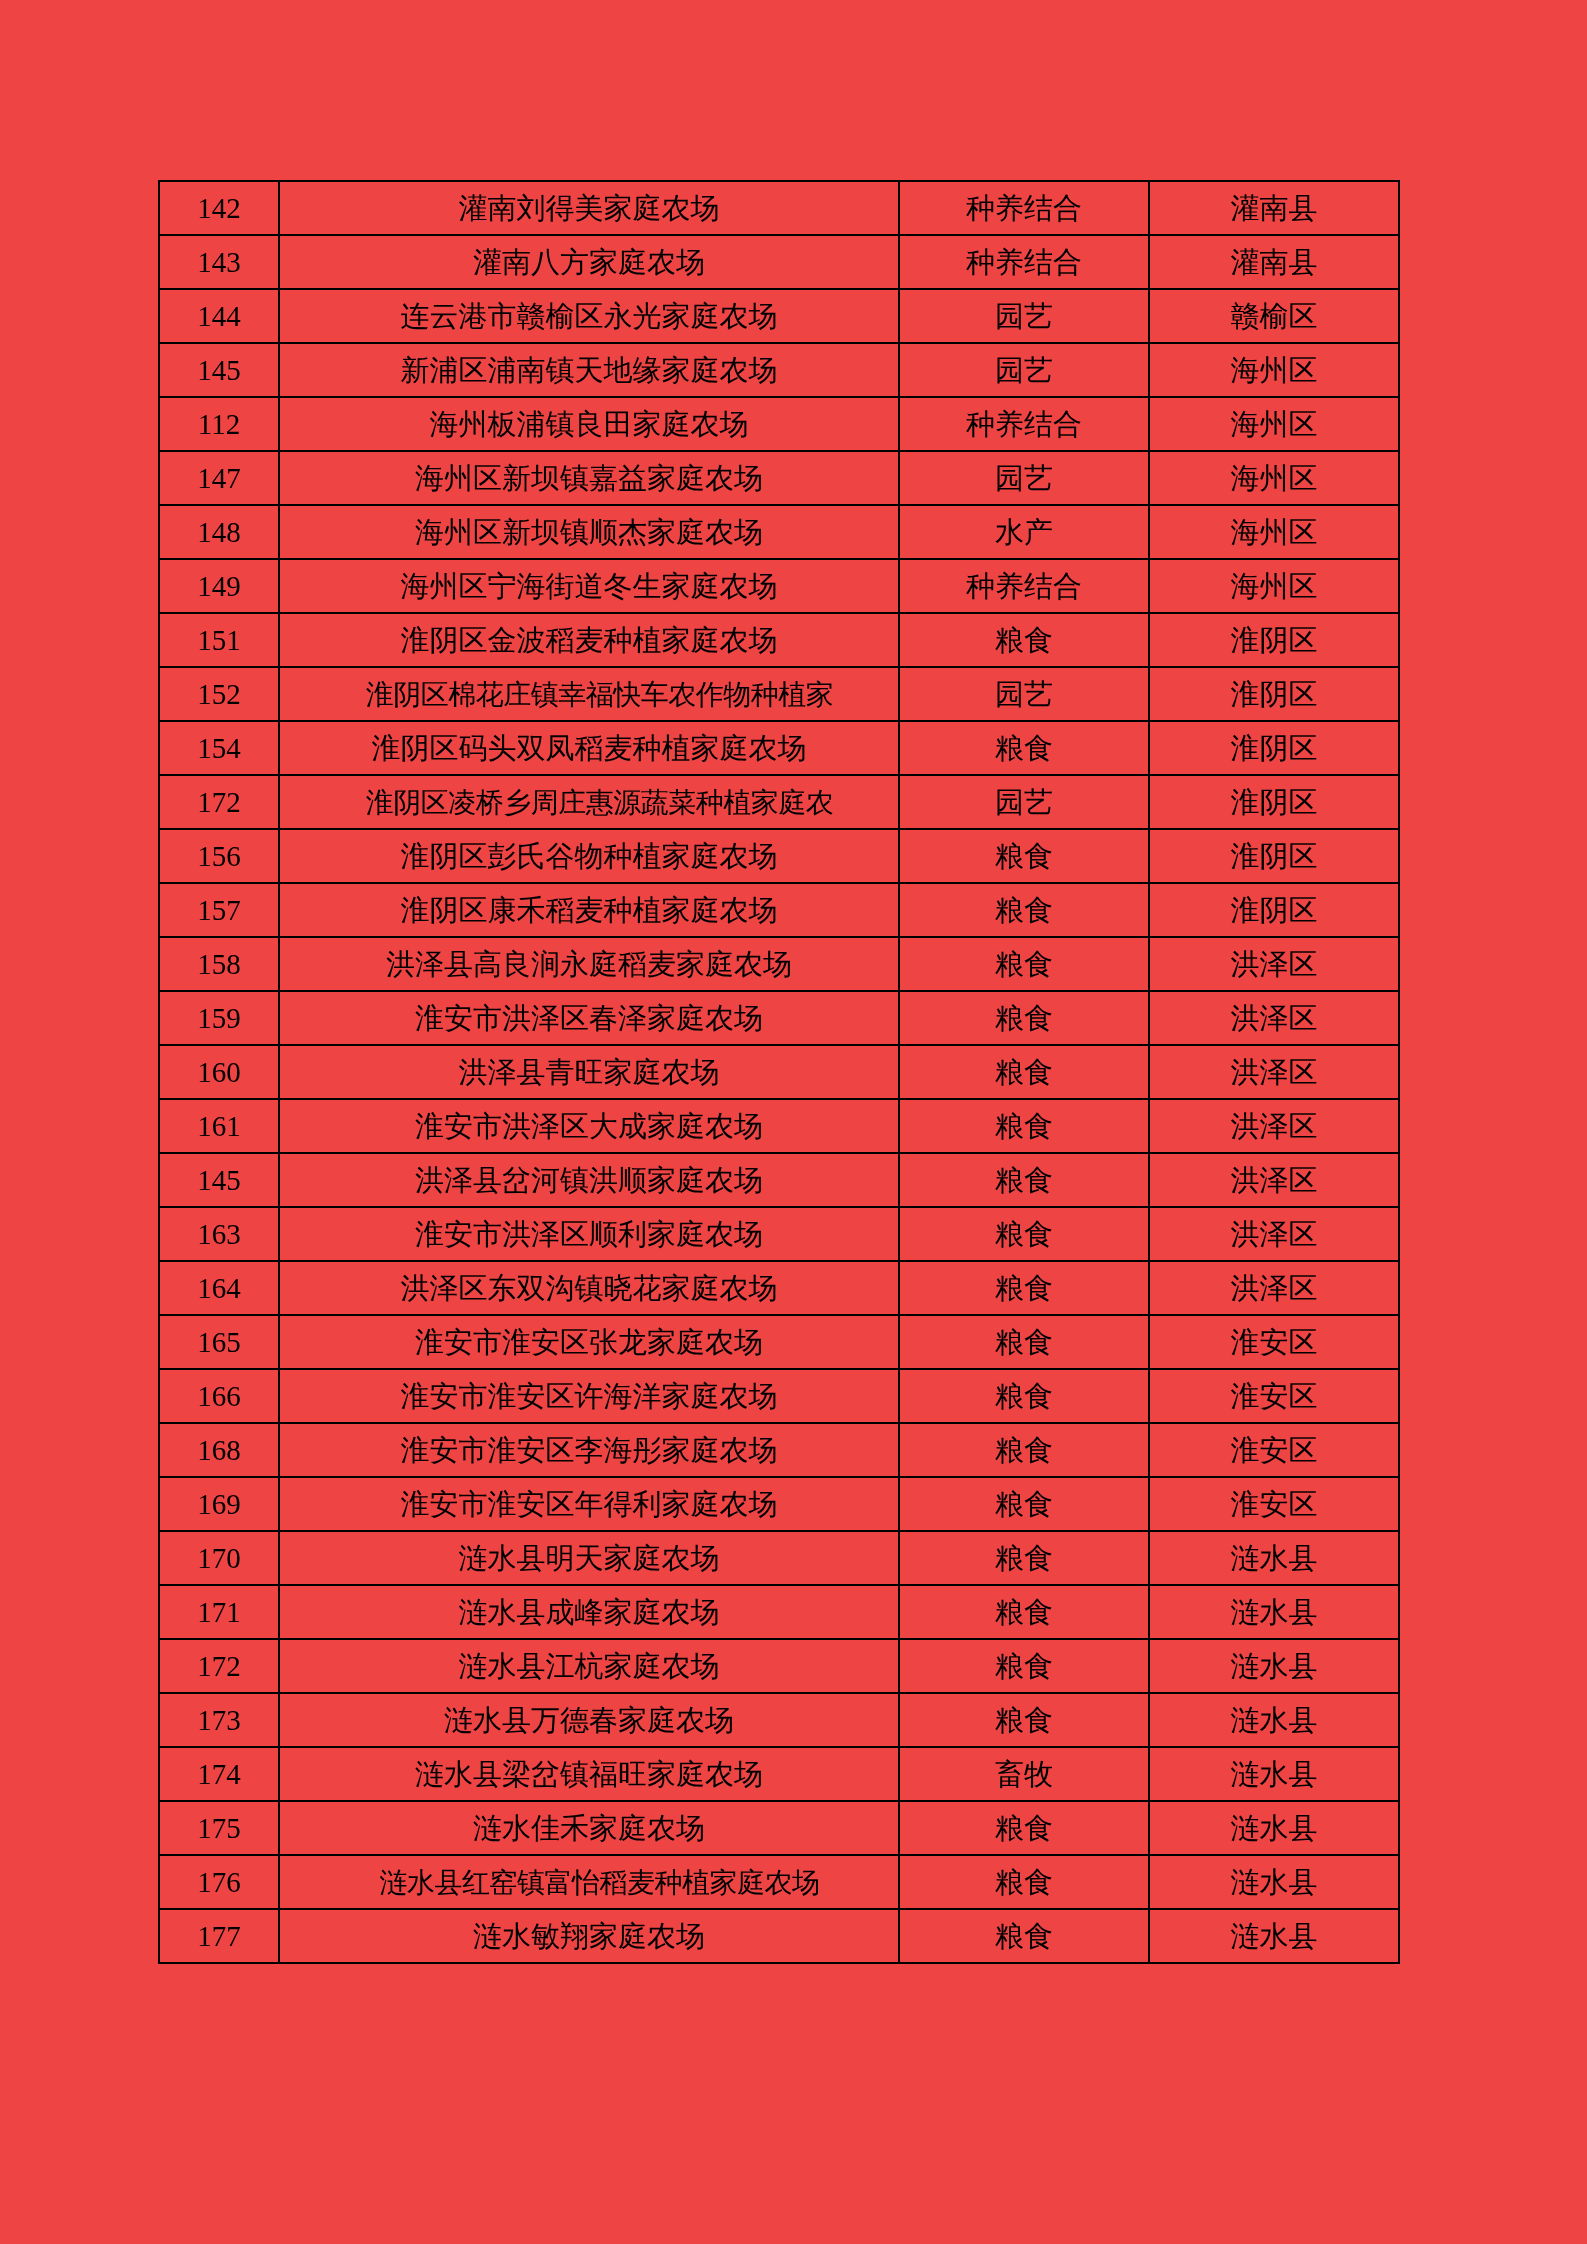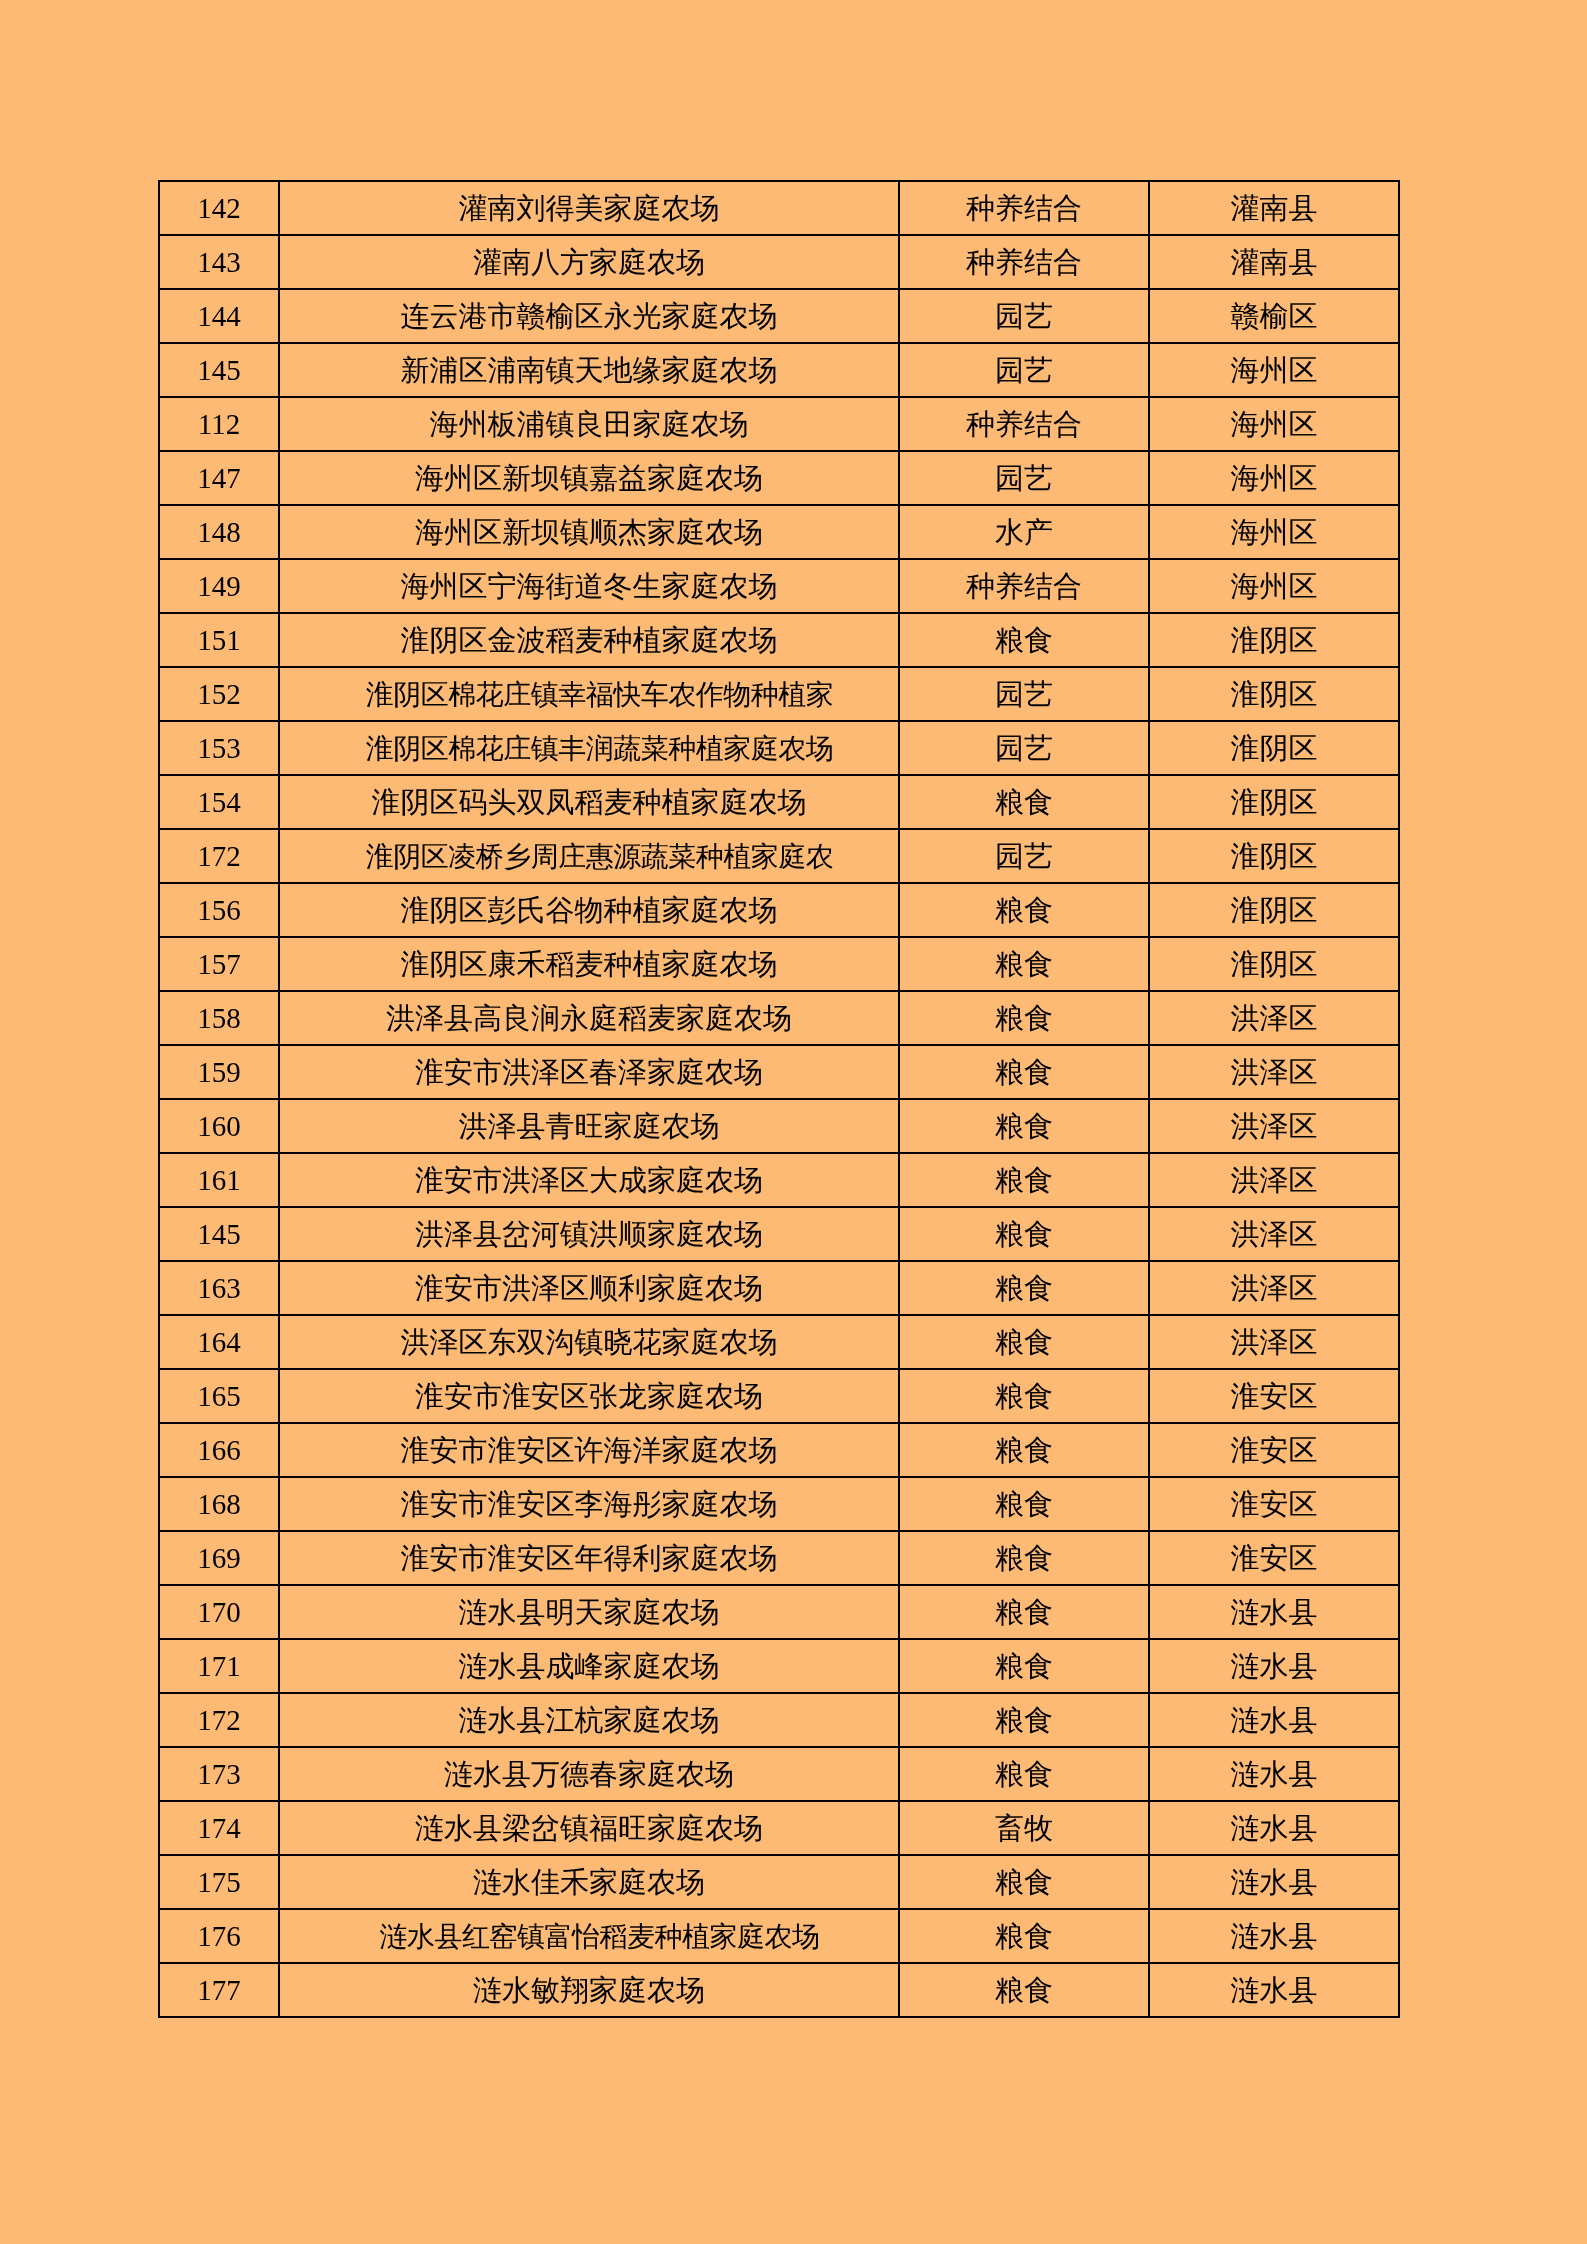--- a/index.html
+++ b/index.html
@@ -13,21 +13,21 @@
     font-family: "Liberation Serif", "DejaVu Serif", serif;
     color: #000000;
     position: relative;
   }
   .page {
     position: absolute;
     left: 0;
     top: 0;
     width: 1587px;
     height: 2244px;
-    background: #fdba74;
+    background: #ef4444;
   }
   .table-wrap {
     position: absolute;
     left: 158px;
     top: 180px;
     width: 1200px;
   }
   table.doc-table {
     border-collapse: collapse;
     table-layout: fixed;
@@ -112,26 +112,20 @@
             <td class="col-type">粮食</td>
             <td class="col-area">淮阴区</td>
           </tr>
           <tr>
             <td class="col-index">152</td>
             <td class="col-name"><span class="shrink-1">淮阴区棉花庄镇幸福快车农作物种植家</span></td>
             <td class="col-type">园艺</td>
             <td class="col-area">淮阴区</td>
           </tr>
           <tr>
-            <td class="col-index">153</td>
-            <td class="col-name"><span class="shrink-1">淮阴区棉花庄镇丰润蔬菜种植家庭农场</span></td>
-            <td class="col-type">园艺</td>
-            <td class="col-area">淮阴区</td>
-          </tr>
-          <tr>
             <td class="col-index">154</td>
             <td class="col-name"><span>淮阴区码头双凤稻麦种植家庭农场</span></td>
             <td class="col-type">粮食</td>
             <td class="col-area">淮阴区</td>
           </tr>
           <tr>
             <td class="col-index">172</td>
             <td class="col-name"><span class="shrink-1">淮阴区凌桥乡周庄惠源蔬菜种植家庭农</span></td>
             <td class="col-type">园艺</td>
             <td class="col-area">淮阴区</td>

